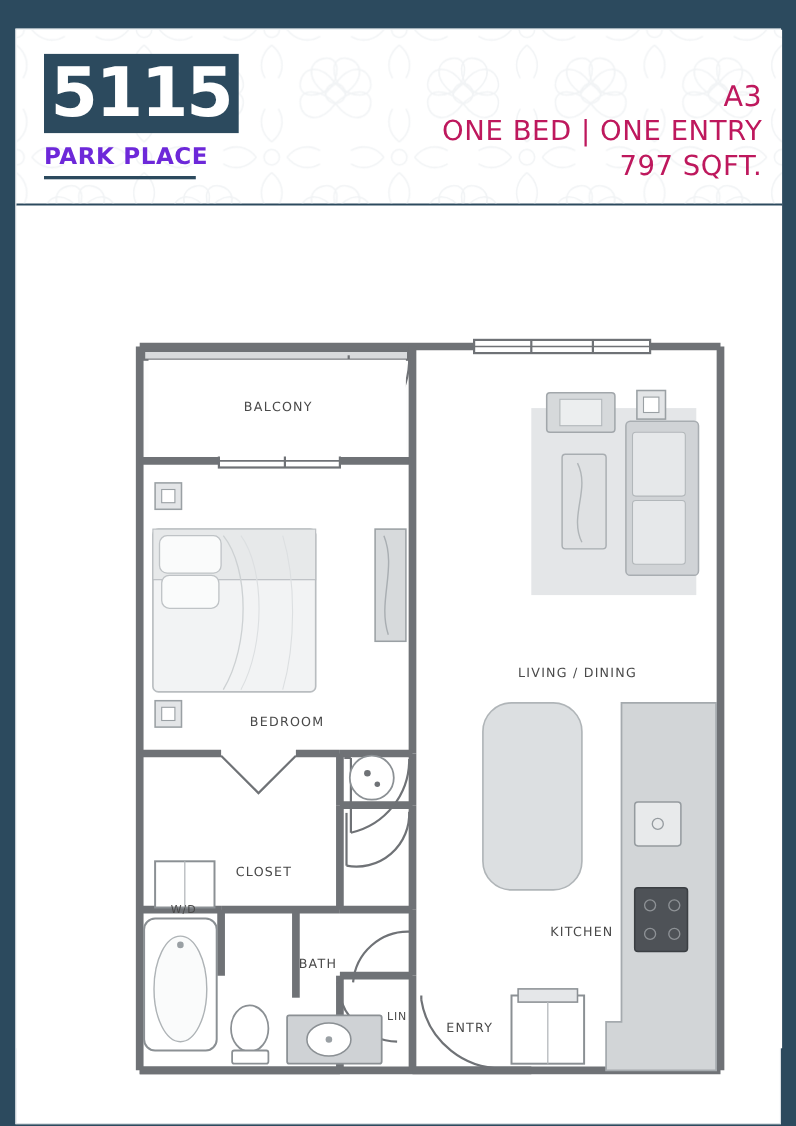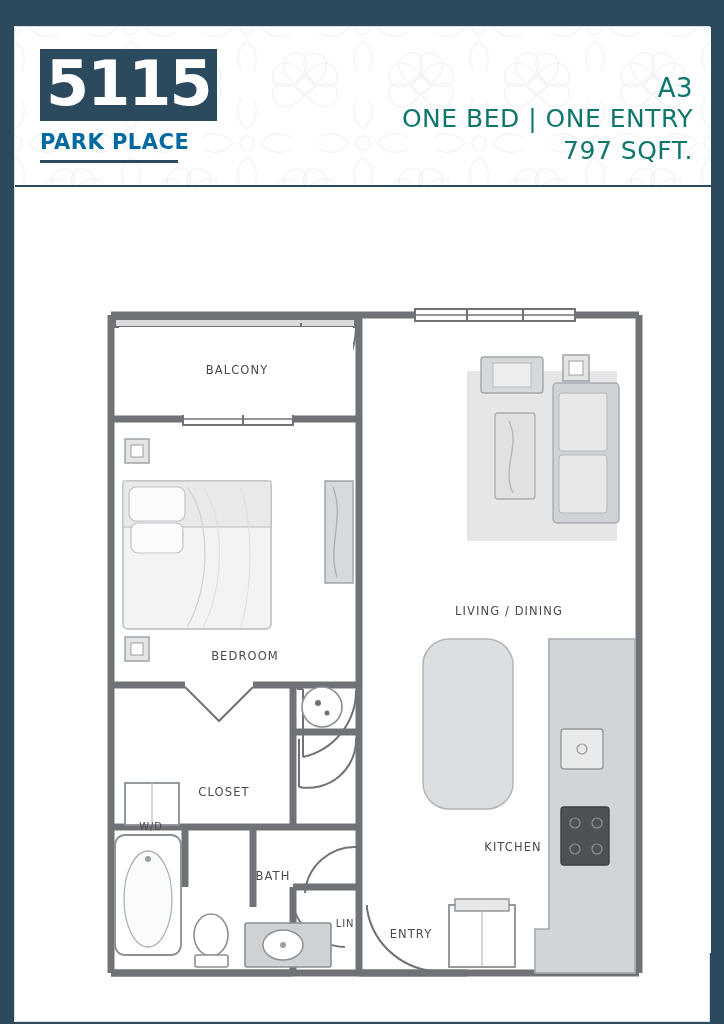--- a/index.html
+++ b/index.html
@@ -56,47 +56,48 @@
     color: #ffffff;
     display: inline-block;
     padding: 4px 6px 6px 6px;
   }
   #logo-sub {
     margin-top: 9px;
     font-family: "DejaVu Sans", sans-serif;
     font-weight: bold;
     font-size: 21px;
     letter-spacing: 0.5px;
-    color: #0369a1;
+    color: #6d28d9;
     white-space: nowrap;
   }
   #logo-rule {
     margin-top: 6px;
     width: 138px; height: 3px;
     background: #2c4a5e;
   }
 
   
   #plan-info {
     position: absolute;
     right: 18px; top: 46px;
     text-align: right;
-    color: #0f766e;
+    color: #be185d;
     font-family: "DejaVu Sans", sans-serif;
   }
   #plan-name { font-size: 26px; letter-spacing: 0.5px; line-height: 30px; }
   #plan-beds { font-size: 25px; letter-spacing: 0.5px; line-height: 32px; }
   #plan-area { font-size: 25px; letter-spacing: 0.5px; line-height: 32px; }
 
   
   #plan-wrap {
     position: absolute;
     left: 0; top: 160px;
     width: 696px; height: 766px;
     background: #ffffff;
+    padding-left: 16px;
   }
   #plan-svg { display: block; margin: 0 auto; }
 
   .room-label {
     font-family: "DejaVu Sans", sans-serif;
     font-size: 11.5px;
     fill: #4a4a4a;
     letter-spacing: 1.1px;
     text-anchor: middle;
   }

